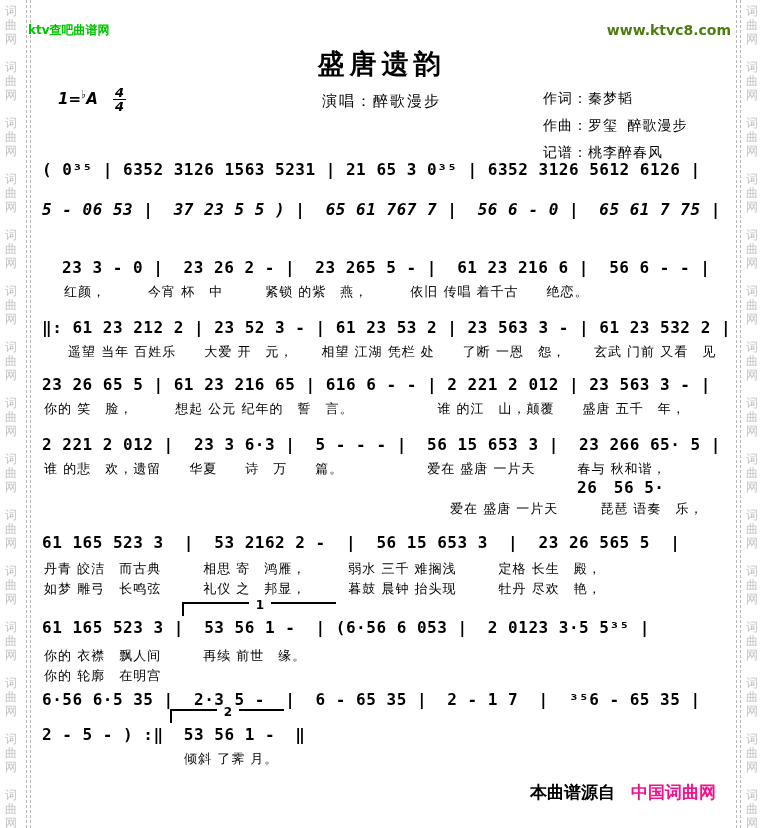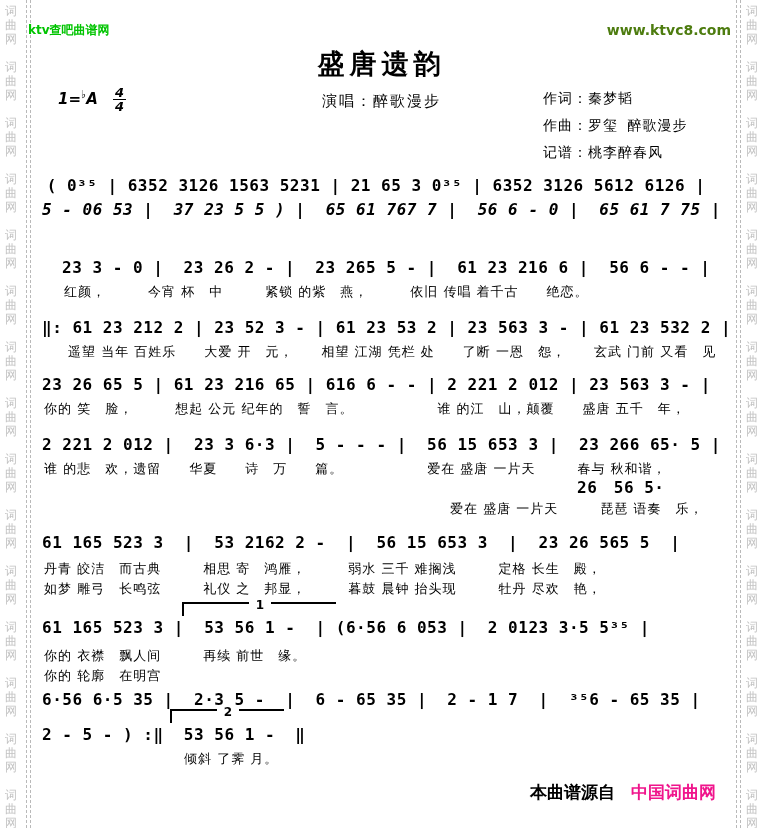--- a/index.html
+++ b/index.html
@@ -38,21 +38,21 @@
     font-family:Liberation Mono, monospace;
     font-size:14px;line-height:27px;letter-spacing:1px;margin-left:13px;}
   
   .score{position:absolute;left:42px;top:152px;width:668px;height:660px;}
   .system{position:absolute;left:0;width:100%;}
   .notation{
     font-family:"DejaVu Sans Mono","DejaVu Sans","Liberation Mono",monospace;
     font-weight:bold;font-size:16px;white-space:pre;letter-spacing:0.5px;
   }
   .lyr{position:absolute;font-size:13px;white-space:pre;letter-spacing:1px;}
-  .s0{top:24px;text-align:center;}  .s1{top:48px;font-style:italic;}  .s2{top:106px;margin-left:20px;} .s3{top:166px;}
+  .s0{top:8px;}  .s1{top:48px;font-style:italic;}  .s2{top:106px;margin-left:20px;} .s3{top:166px;}
   .s4{top:223px;} .s5{top:283px;} .s6{top:326px;} .s7{top:381px;}
   .s8{top:466px;} .s9{top:538px;} .s10{top:573px;}
   .s1 .l0{top:25px;left:252px;}
   .s2 .l0{top:25px;left:2px;}
   .s3 .l0{top:25px;left:26px;}
   .s4 .l0{top:25px;left:2px;}
   .s5 .l0{top:25px;left:2px;}
   .s6 .notation{position:absolute;left:535px;top:0;}
   .s6 .l0{top:22px;left:368px;margin-left:40px;}
   .s7 .l0{top:27px;left:2px;}

